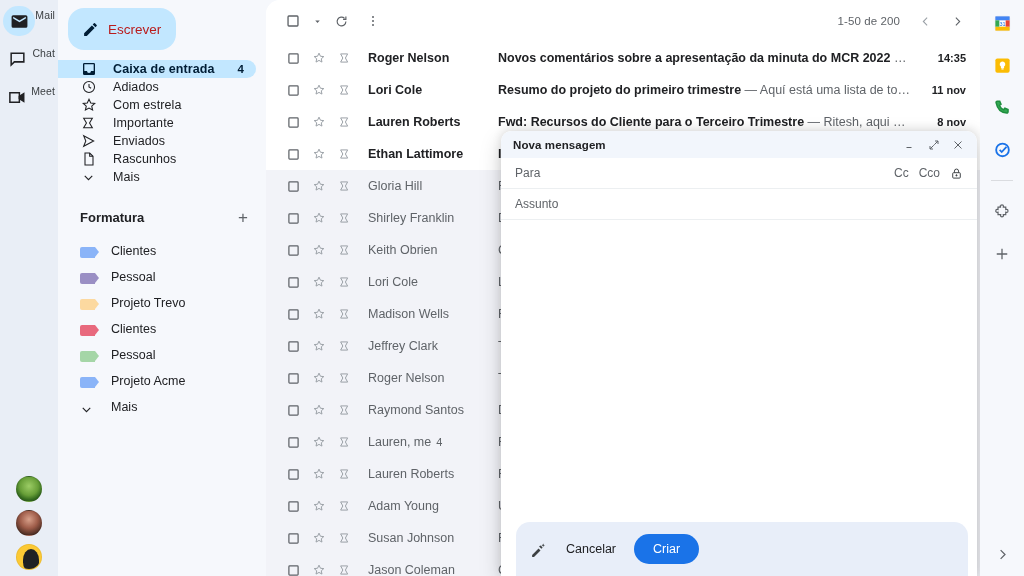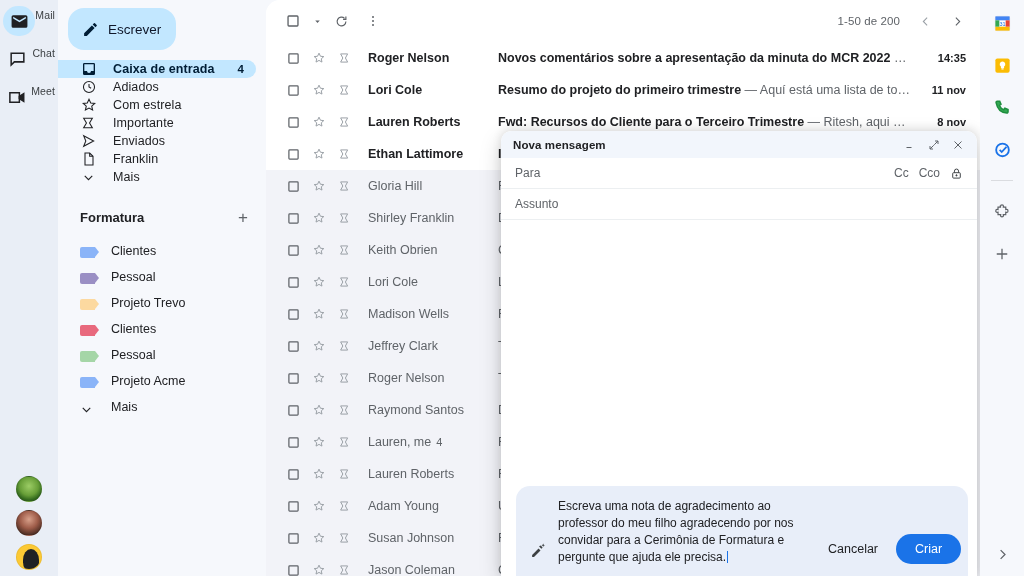--- a/index.html
+++ b/index.html
@@ -71,21 +71,21 @@
   .compose-btn {
     margin: 4px 0 10px 10px;
     height: 42px; width: 108px;
     border-radius: 16px;
     background: #c2e7ff;
     display: flex; align-items: center;
     padding-left: 14px; gap: 9px;
     cursor: pointer; border: none;
   }
   .compose-label {
-    font-size: 13.5px; color: #0f172a; font-weight: 500;
+    font-size: 13.5px; color: #b91c1c; font-weight: 500;
   }
 
   .nav-list { margin-top: 4px; }
   .nav-item {
     height: 18px;
     display: flex; align-items: center;
     padding-left: 22px;
     border-radius: 0 13px 13px 0;
     margin-right: 10px;
     cursor: pointer;
@@ -398,21 +398,21 @@
         <span class="ni-label">Enviados</span>
       </div>
 
       <div class="nav-item">
         <span class="ni-icon">
           <svg width="16" height="16" viewBox="0 0 24 24" fill="none" stroke="#202124" stroke-width="1.6">
               <path d="M6 3h7l5 5v13H6z"></path>
               <path d="M13 3v5h5"></path>
             </svg>
         </span>
-        <span class="ni-label">Franklin</span>
+        <span class="ni-label">Rascunhos</span>
       </div>
 
       <div class="nav-item">
         <span class="ni-icon">
           <svg width="15" height="15" viewBox="0 0 24 24" fill="none" stroke="#202124" stroke-width="1.8">
               <path d="M6 9.5l6 6 6-6"></path>
             </svg>
         </span>
         <span class="ni-label">Mais</span>
       </div>
@@ -888,23 +888,20 @@
 
       <div class="compose-body">
         <div class="ai-card">
           <span class="ai-pen">
             <svg width="17" height="17" viewBox="0 0 24 24" fill="#3c4043">
                 <path d="M3 18.3V21h2.7l9.1-9.1-2.7-2.7L3 18.3z"></path>
                 <path d="M17.3 8.4a.9.9 0 0 0 0-1.3l-1.9-1.9a.9.9 0 0 0-1.3 0l-1.3 1.3 3.2 3.2 1.3-1.3z"></path>
                 <path d="M18.6 2.2l.7 1.8 1.8.7-1.8.7-.7 1.8-.7-1.8-1.8-.7 1.8-.7z"></path>
               </svg>
           </span>
-          <div class="ai-text-wrap">
-            <div class="ai-text"><span>Escreva uma nota de agradecimento ao professor do meu filho agradecendo por nos convidar para a Cerimônia de Formatura e pergunte que ajuda ele precisa.</span><span class="caret"></span></div>
-          </div>
           <div class="ai-buttons">
             <button class="btn-cancel">Cancelar</button>
             <button class="btn-create">Criar</button>
           </div>
         </div>
       </div>
     </div>
   </div>
 
   <div class="right-rail">

